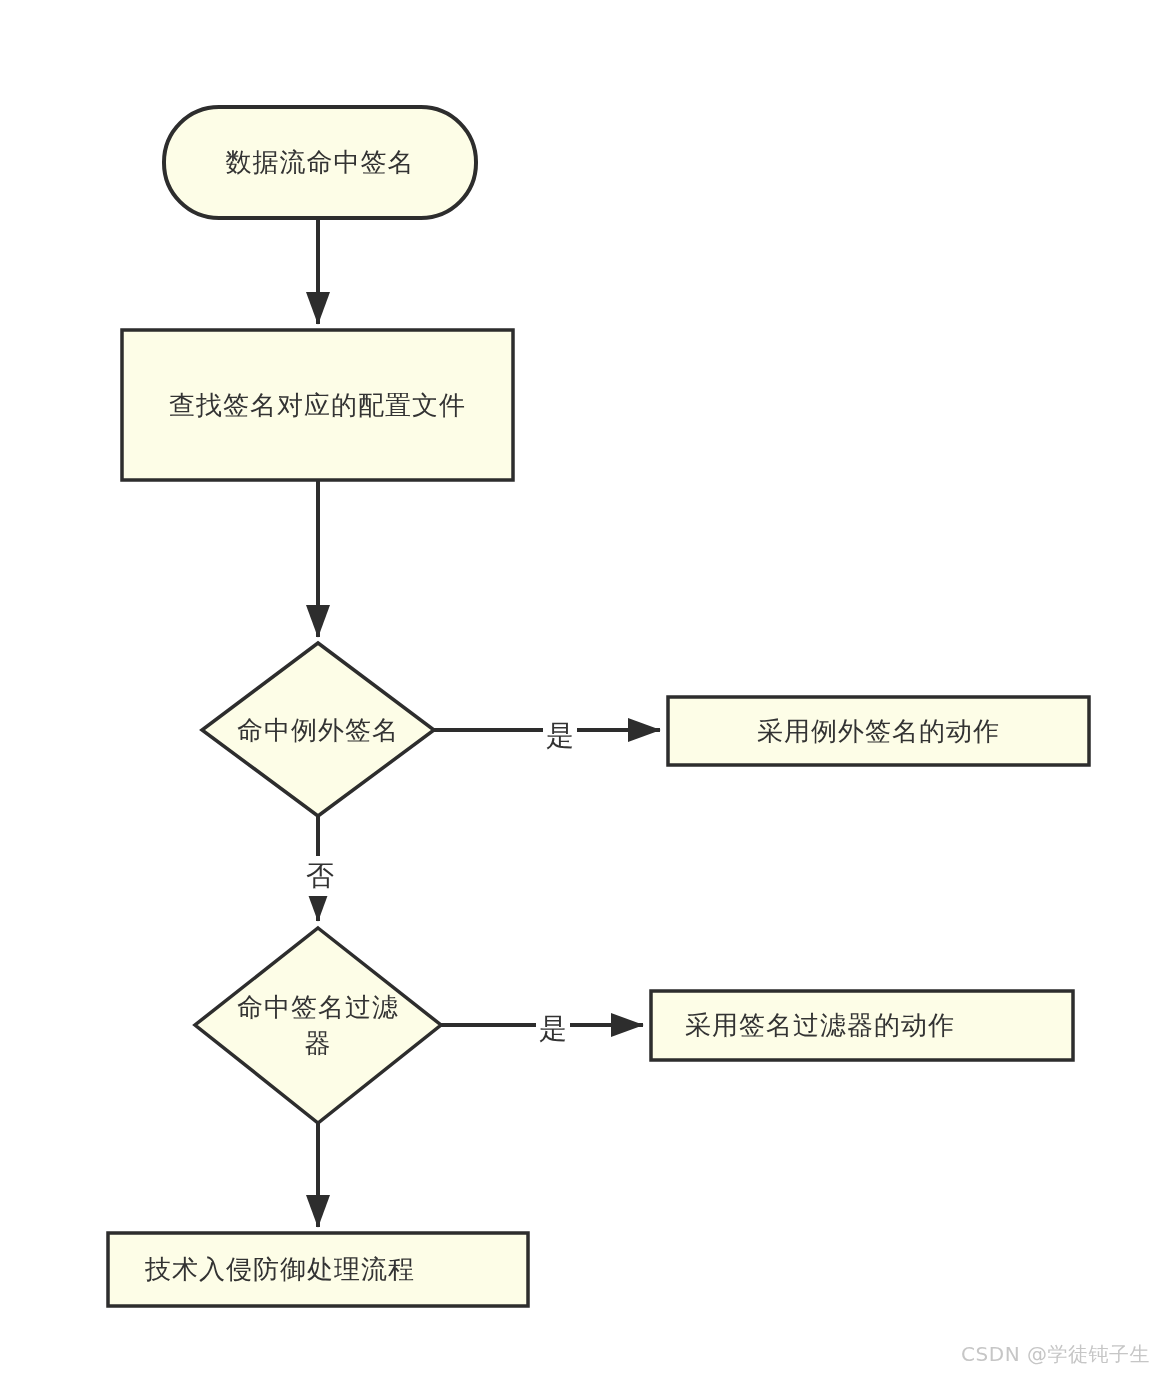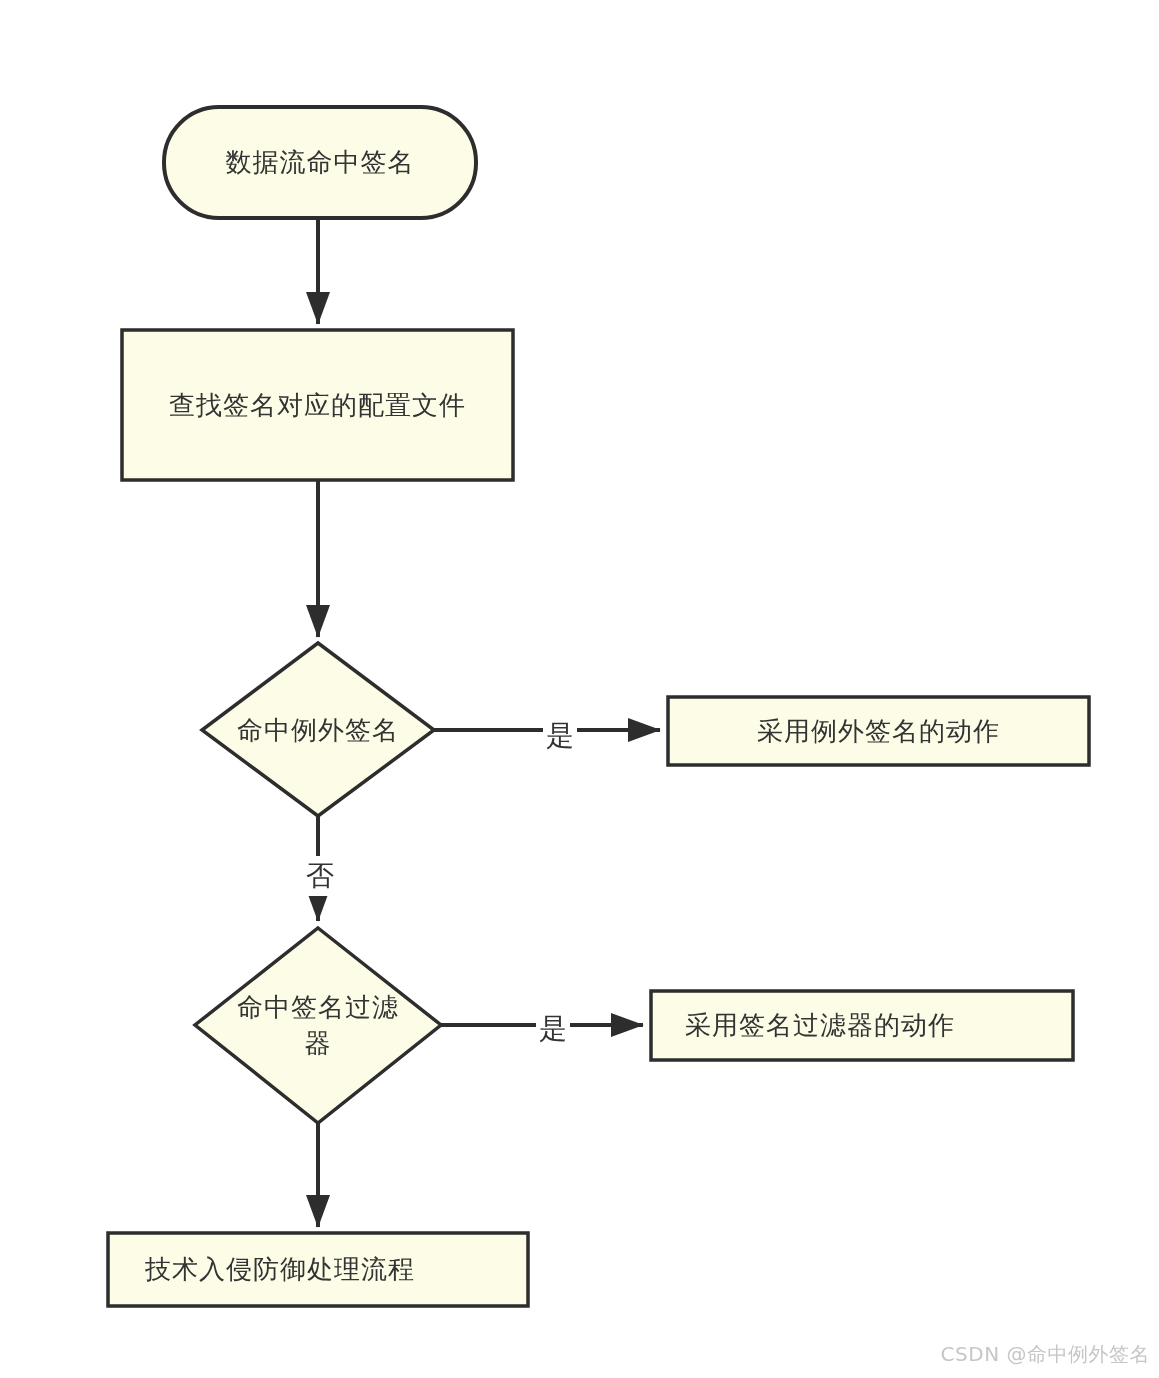--- a/index.html
+++ b/index.html
@@ -89,15 +89,15 @@
   <div class="node-label lbl-hit-exc">命中例外签名</div>
   <div class="node-label lbl-exc-action">采用例外签名的动作</div>
   <div class="node-label lbl-hit-filter">命中签名过滤器</div>
   <div class="node-label lbl-filter-act">采用签名过滤器的动作</div>
   <div class="node-label lbl-ips">技术入侵防御处理流程</div>
 
   <div class="edge-label lbl-yes1">是</div>
   <div class="edge-label lbl-no1">否</div>
   <div class="edge-label lbl-yes2">是</div>
 
-  <div class="watermark">CSDN @命中例外签名</div>
+  <div class="watermark">CSDN @学徒钝子生</div>
 
 </div>
 
 </body></html>

